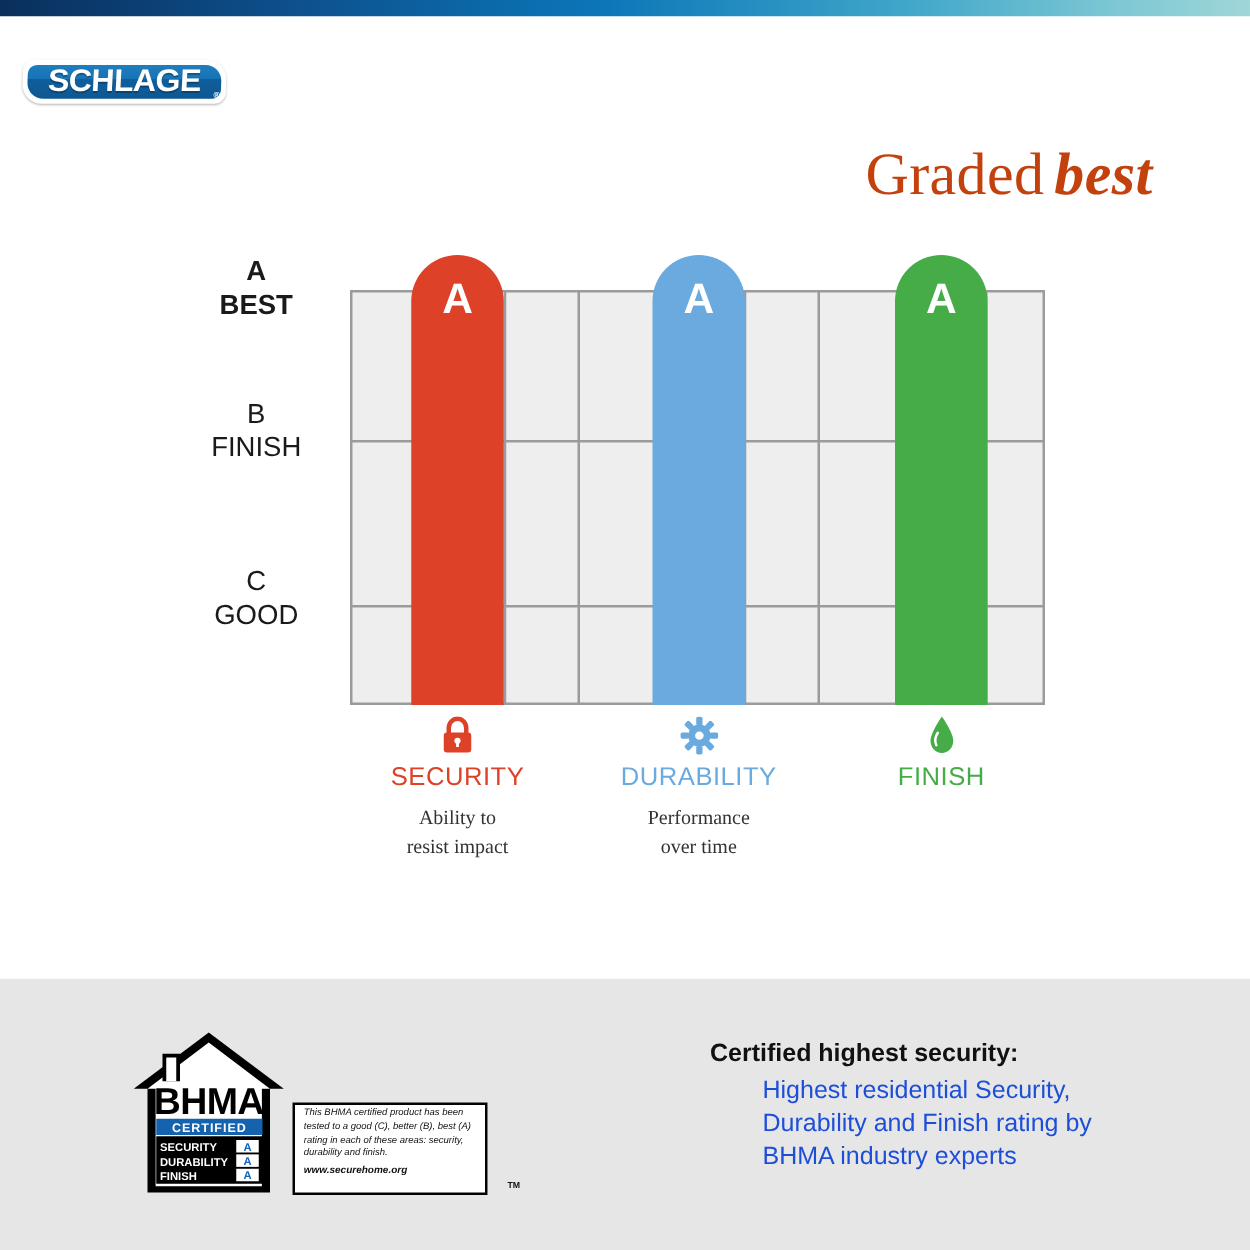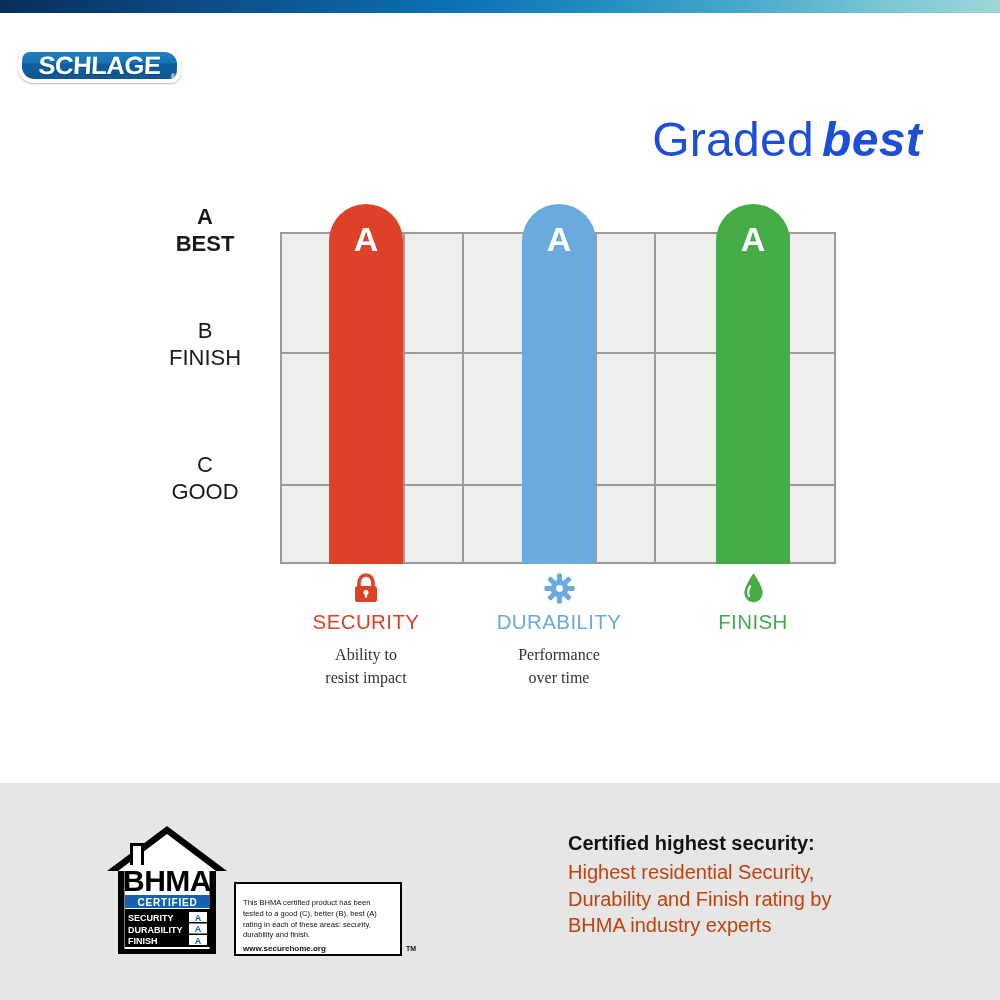--- a/index.html
+++ b/index.html
@@ -74,23 +74,23 @@
     font-size: 7px;
     color: #ffffff;
     font-weight: bold;
   }
 
   
   .headline {
     position: absolute;
     right: 78px;
     top: 112px;
-    font-family: Liberation Sans, sans-serif;
+    font-family: Liberation Serif, serif;
     font-size: 48px;
-    color: #1d4ed8;
+    color: #c2410c;
     white-space: nowrap;
     letter-spacing: 0.3px;
   }
   .headline .bold-italic {
     font-weight: bold;
     font-style: italic;
     margin-left: 8px;
   }
 
   
@@ -215,26 +215,27 @@
   .bhma-house {
     position: absolute;
     left: 0; top: 0;
     width: 126px;
     height: 135px;
   }
   .bhma-box {
     position: absolute;
     left: 130px;
     top: 59px;
-    width: 168px;
+    width: 156px;
     height: 74px;
     background: #ffffff;
     border: 2.5px solid #000000;
     box-sizing: border-box;
-    padding: 14px 7px;
+    padding: 1px 7px;
+    font-style: italic;
   }
   .bhma-box p {
     margin: 0;
     font-size: 7.6px;
     line-height: 1.42;
     color: #111111;
     font-family: "Liberation Sans", sans-serif;
   }
   .bhma-box .url {
     font-weight: bold;
@@ -258,22 +259,23 @@
     width: 400px;
   }
   .cert-head {
     font-size: 20px;
     font-weight: bold;
     color: #111111;
     margin-bottom: 4px;
   }
   .cert-body {
     font-size: 20px;
-    color: #c2410c;
+    color: #1d4ed8;
     line-height: 1.33;
+    margin-left: 42px;
   }
 </style>
 </head>
 <body>
 
 <div class="top-gradient"></div>
 
 <div class="logo">
   <div class="logo-plate"></div>
   <div class="logo-inner"></div>

